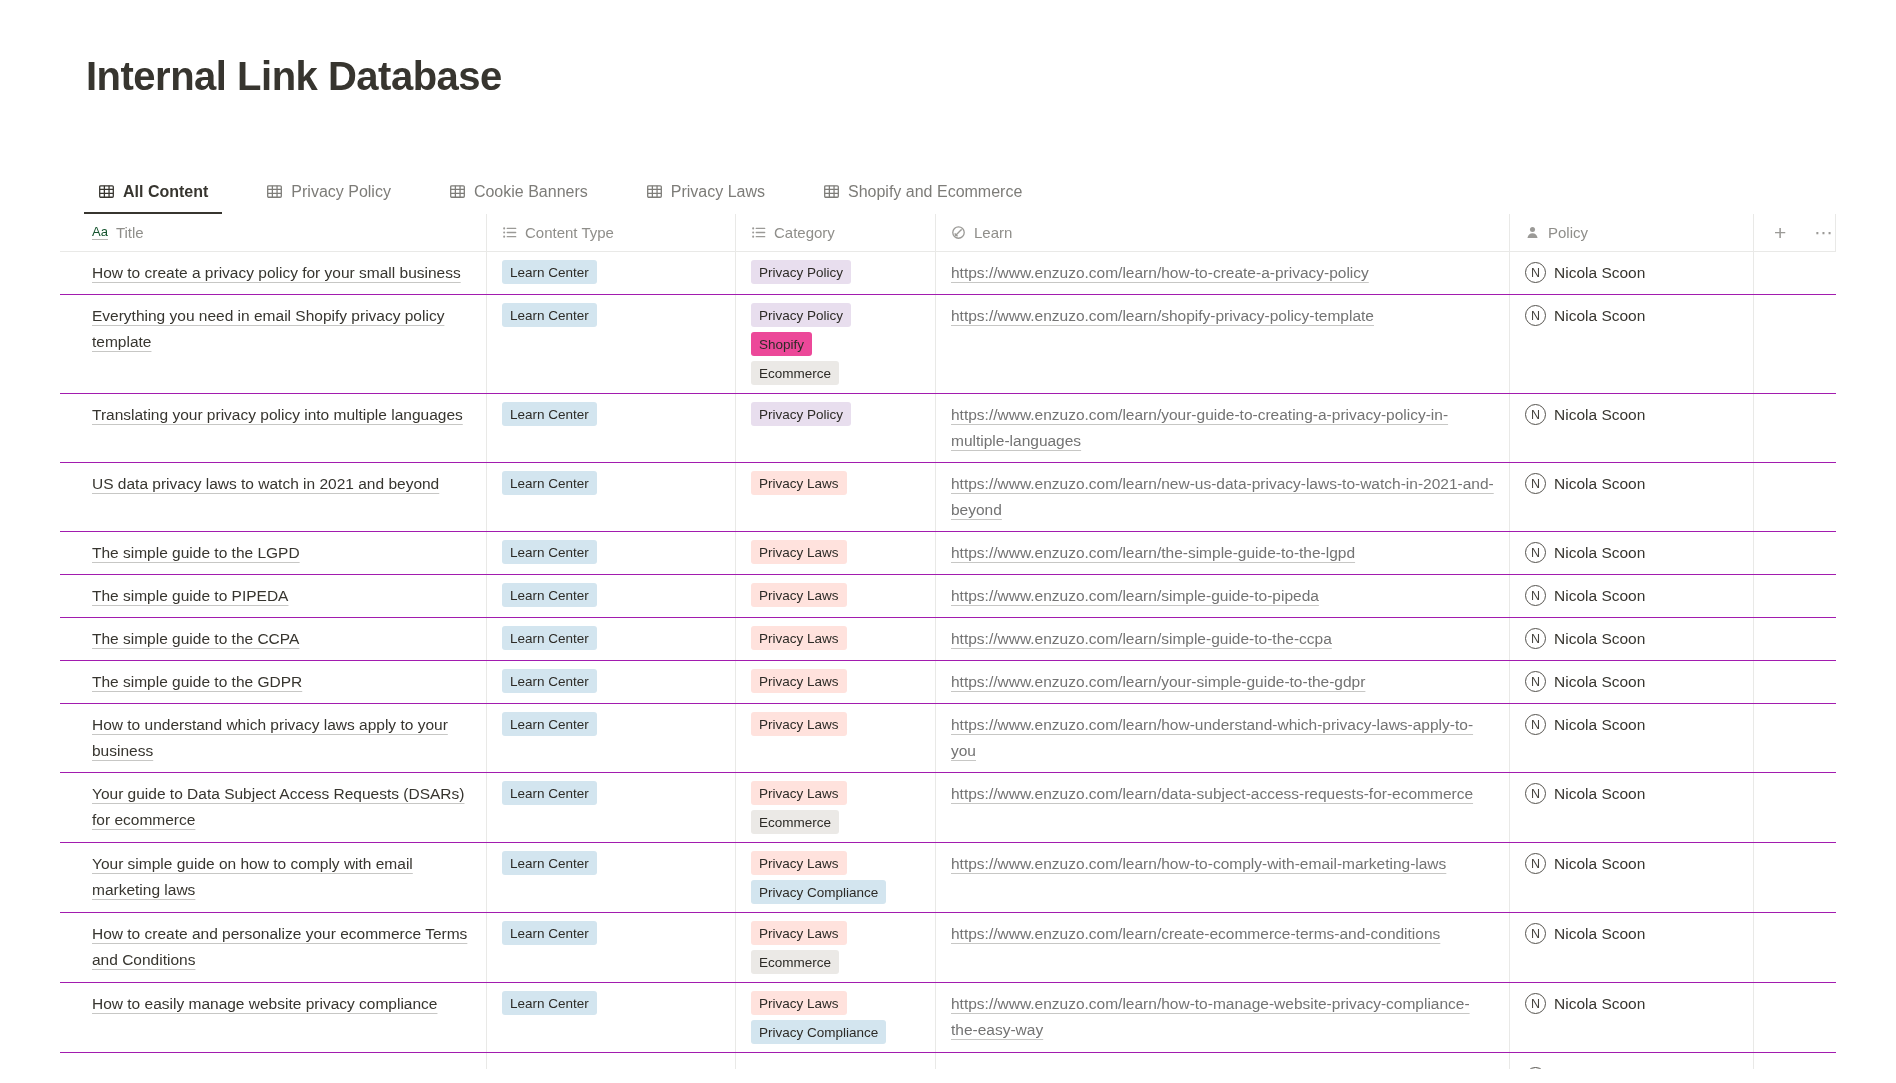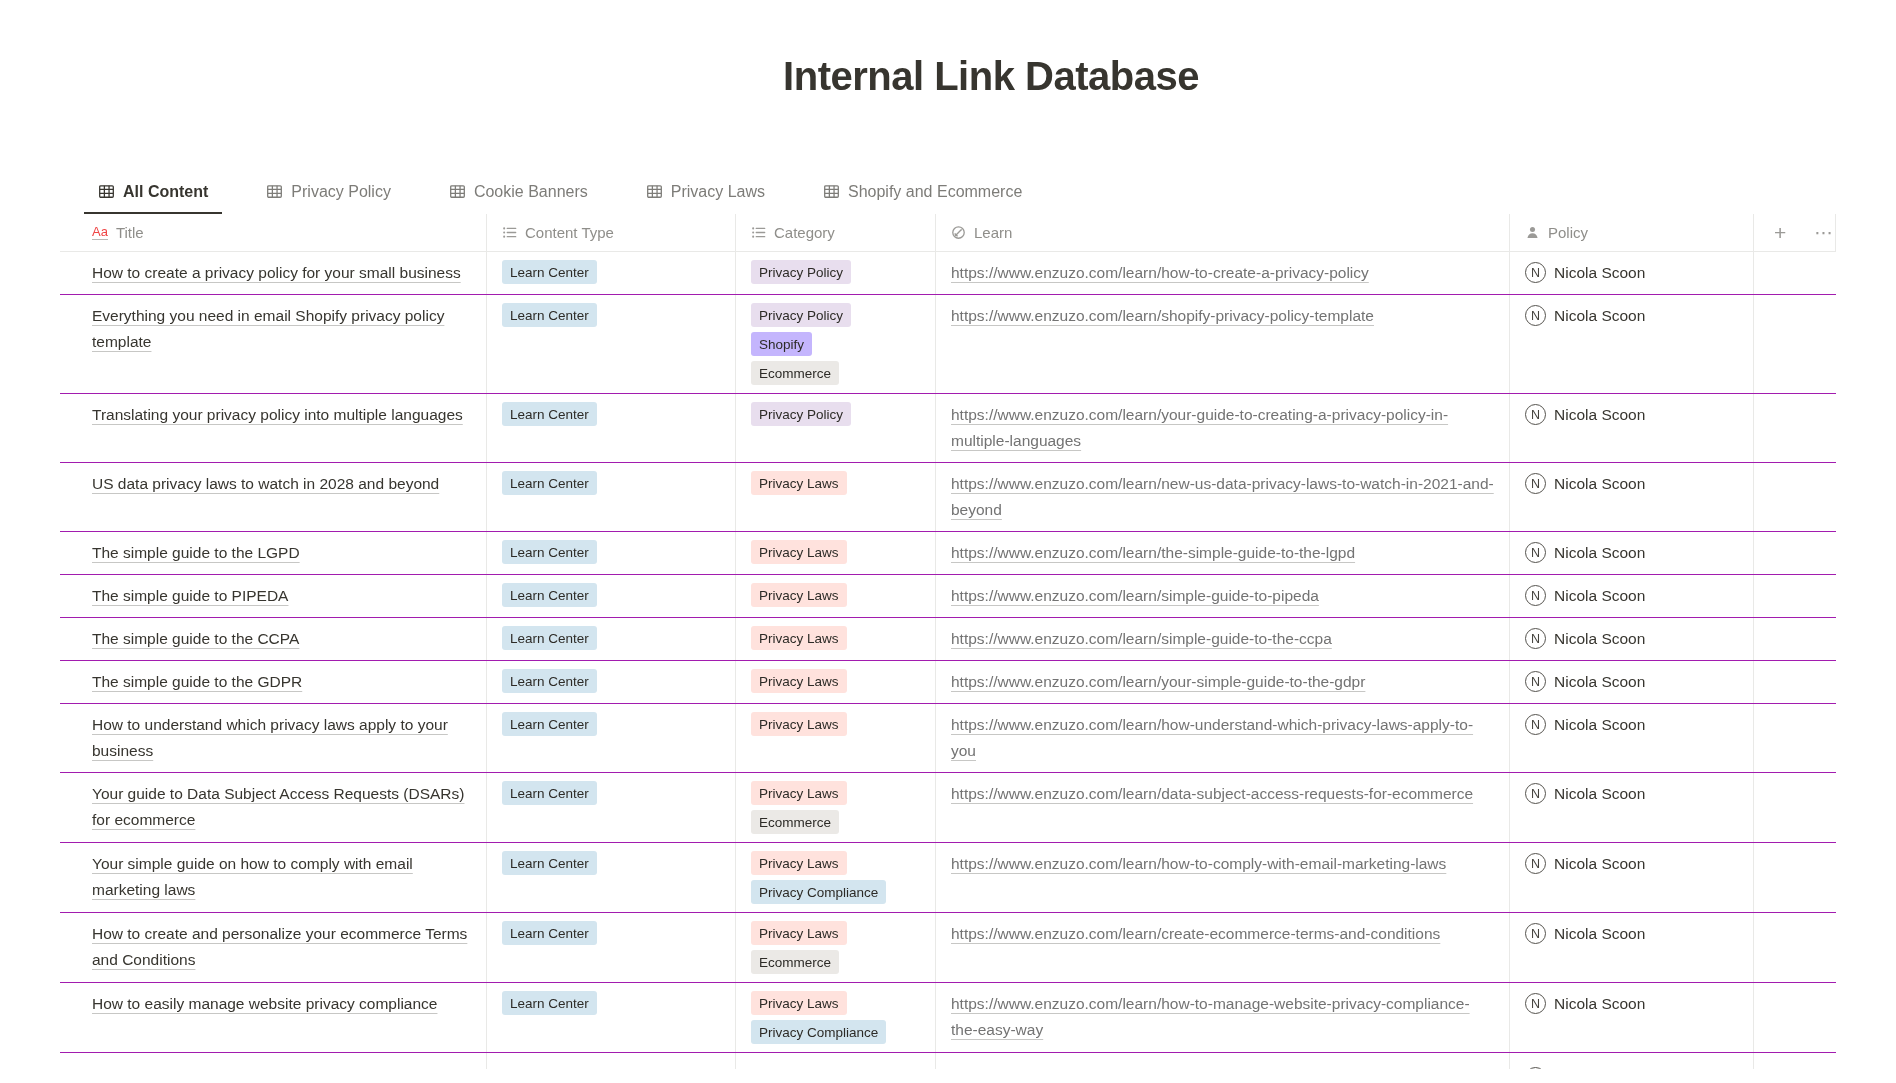--- a/index.html
+++ b/index.html
@@ -1,21 +1,21 @@
 <!DOCTYPE html>
 <html><head>
 <meta charset="utf-8">
 <style>
   * { box-sizing: border-box; margin: 0; padding: 0; }
   html, body { width: 1896px; height: 1083px; overflow: hidden; background: #ffffff; }
   body { font-family: "Liberation Sans", "DejaVu Sans", sans-serif; color: #37352F; }
 
   .page-title {
     margin: 54px 0 0 86px;
-    font-size: 40px; font-weight: 700; letter-spacing: -0.5px; color: #37352F; text-align: center;
+    font-size: 40px; font-weight: 700; letter-spacing: -0.5px; color: #37352F;
   }
 
   
   .tabs { display: flex; gap: 30px; margin: 84px 0 0 84px; align-items: flex-end; }
   .tab {
     display: flex; align-items: flex-start; gap: 8px;
     padding: 0 14px 11px 14px; font-size: 16px; color: #7D7C78;
     border-bottom: 2.5px solid transparent; cursor: pointer; white-space: nowrap;
   }
   .tab.active { color: #37352F; font-weight: 700; border-bottom-color: #37352F; }
@@ -30,21 +30,21 @@
   }
   .thead-row { height: 38px; border-bottom: 1px solid #E9E9E7; }
   .th {
     display: flex; align-items: center; gap: 8px;
     padding-left: 15px; font-size: 15px; color: #8F8E8A;
     border-right: 1px solid #E9E9E7; cursor: pointer; overflow: hidden; white-space: nowrap;
   }
   .th-title { padding-left: 32px; }
   .hicon { display: inline-flex; width: 15px; height: 15px; color: #9B9A97; flex: none; }
   .hicon svg { width: 100%; height: 100%; }
-  .aa-glyph { font-size: 13px; line-height: 1; color: #ef4444; border-bottom: 1px solid #B9B8B5; padding-bottom: 1px; width: auto; height: auto; }
+  .aa-glyph { font-size: 13px; line-height: 1; color: #14532d; border-bottom: 1px solid #B9B8B5; padding-bottom: 1px; width: auto; height: auto; }
   .util-head {
     display: flex; align-items: center; gap: 28px; padding-left: 20px; color: #9B9A97;
   }
   .plus-glyph { font-size: 21px; font-weight: 400; line-height: 1; cursor: pointer; }
   .more-glyph { font-size: 19px; line-height: 1; letter-spacing: 1px; cursor: pointer; }
 
   .tr { border-bottom: 1px solid #a21caf; }
   .td {
     padding: 8px 14px 8px 15px; border-right: 1px solid #E9E9E7;
     display: flex; align-items: flex-start; overflow: hidden;
@@ -218,21 +218,21 @@
         <div class="tr">
           <div class="td td-title">
             <span class="title-text">Everything you need in email Shopify privacy policy template</span>
           </div>
           <div class="td">
             <span class="tag" style="background:#D3E5EF">Learn Center</span>
           </div>
           <div class="td">
             <span class="cat-stack">
               <span class="tag" style="background:#E8DEEE">Privacy Policy</span>
-              <span class="tag" style="background:#c4b5fd">Shopify</span>
+              <span class="tag" style="background:#ec4899">Shopify</span>
               <span class="tag" style="background:#EBE9E6">Ecommerce</span>
             </span>
           </div>
           <div class="td">
             <span class="link-text">https://www.enzuzo.com/learn/shopify-privacy-policy-template</span>
           </div>
           <div class="td">
             <span class="author-wrap">
               <span class="avatar">N</span>
               <span class="author-name">Nicola Scoon</span>
@@ -258,21 +258,21 @@
           <div class="td">
             <span class="author-wrap">
               <span class="avatar">N</span>
               <span class="author-name">Nicola Scoon</span>
             </span>
           </div>
           <div class="td td-util"></div>
         </div>
         <div class="tr">
           <div class="td td-title">
-            <span class="title-text">US data privacy laws to watch in 2028 and beyond</span>
+            <span class="title-text">US data privacy laws to watch in 2021 and beyond</span>
           </div>
           <div class="td">
             <span class="tag" style="background:#D3E5EF">Learn Center</span>
           </div>
           <div class="td">
             <span class="cat-stack">
               <span class="tag" style="background:#FFE2DD">Privacy Laws</span>
             </span>
           </div>
           <div class="td">

